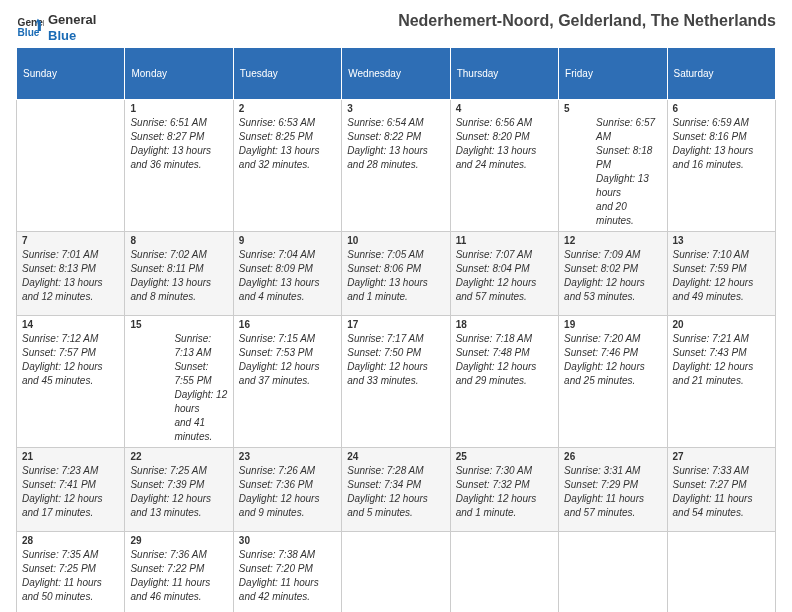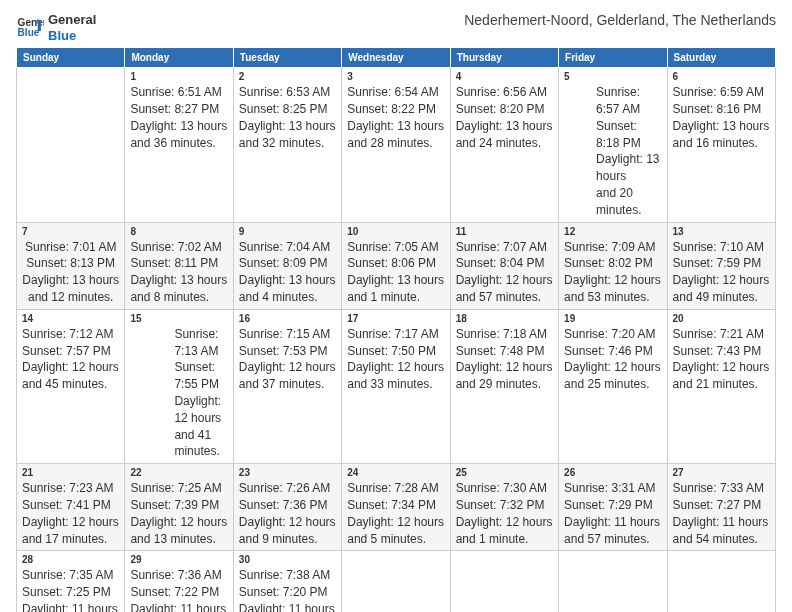--- a/index.html
+++ b/index.html
@@ -40,35 +40,36 @@
     }
     .title-block {
       text-align: right;
     }
     .month-title {
       font-size: 28px;
       font-weight: normal;
       color: #333;
     }
     .subtitle {
-      font-size: 14px;
+      font-size: 16px;
       color: #444;
+      font-weight: bold;
     }
     .calendar {
       width: 100%;
       border-collapse: collapse;
       flex: 1;
       font-size: 9px;
     }
     .calendar thead th {
       background: #2e6eb5;
       color: #fff;
       font-size: 10px;
-      font-weight: bold;
-      padding: 4px 6px;
+      font-weight: normal;
+      padding: 20px 6px;
       text-align: left;
       border: 1px solid #fff;
     }
     .calendar tbody td {
       vertical-align: top;
       padding: 3px 5px;
       border: 1px solid #ccc;
       width: calc(100% / 7);
       height: 84px;
     }
@@ -79,23 +80,24 @@
       background: #f5f5f5;
     }
     .day-num {
       font-size: 10px;
       font-weight: bold;
       color: #333;
       display: block;
       margin-bottom: 2px;
     }
     .day-info {
-      font-size: 12px;
+      font-size: 10px;
       color: #333;
       line-height: 1.4;
+      font-style: italic;
     }
     .empty-cell {
       background: #fff !important;
     }
   </style>
 </head>
 <body>
 
 <div class="page">
   <div class="header">
@@ -169,21 +171,21 @@
             <span class="day-num">6</span>
             <div class="day-info" style="white-space: pre-line;">Sunrise: 6:59 AM
 Sunset: 8:16 PM
 Daylight: 13 hours
 and 16 minutes.</div>
           </td>
         </tr>
         <tr>
           <td>
             <span class="day-num">7</span>
-            <div class="day-info" style="white-space: pre-line; text-align: center;">Sunrise: 7:01 AM
+            <div class="day-info" style="white-space: pre-line;">Sunrise: 7:01 AM
 Sunset: 8:13 PM
 Daylight: 13 hours
 and 12 minutes.</div>
           </td>
           <td>
             <span class="day-num">8</span>
             <div class="day-info" style="white-space: pre-line;">Sunrise: 7:02 AM
 Sunset: 8:11 PM
 Daylight: 13 hours
 and 8 minutes.</div>

